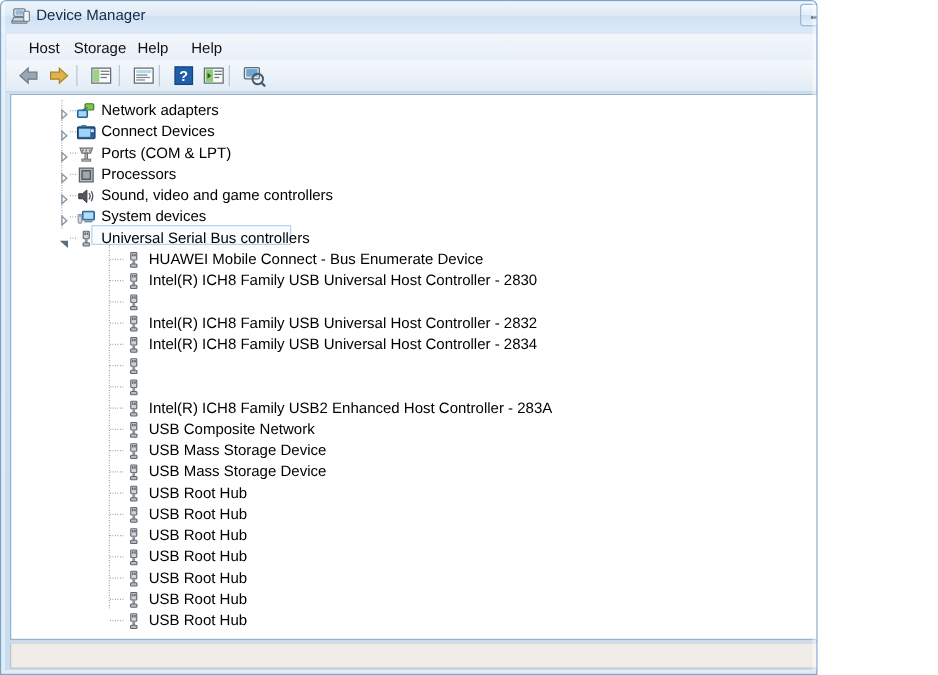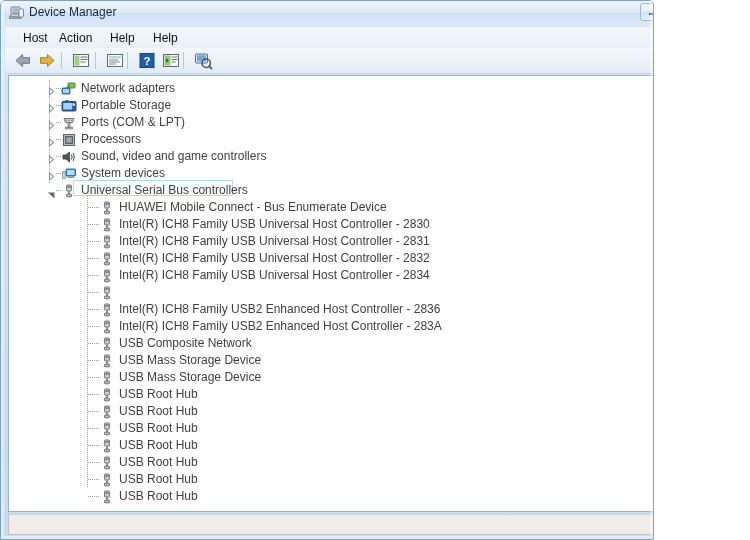--- a/index.html
+++ b/index.html
@@ -145,21 +145,21 @@
     height: 435px;
     overflow: hidden;
   }
 
   .row {
     position: relative;
     height: 17px;
     line-height: 17px;
     white-space: nowrap;
     font-size: 12px;
-    color: #404040;
+    color: #000000;
   }
   .row .lbl {
     position: absolute;
     top: 0;
     font-size: 12px;
   }
   .twisty {
     position: absolute;
     top: 4px;
     width: 9px;
@@ -285,21 +285,21 @@
       <span class="winbtn-glyph">
         <svg width="13" height="12" viewBox="0 0 13 12">
           <path d="M3 2.2 L10 9.6 M10 2.2 L3 9.6" stroke="#ffffff" stroke-width="2.1" stroke-linecap="round"></path>
         </svg>
       </span>
     </div>
   </div>
 
   <div id="menubar">
     <div class="menu-item" style="left:12px">Host</div>
-    <div class="menu-item" style="left:48px">Action</div>
+    <div class="menu-item" style="left:48px">Storage</div>
     <div class="menu-item" style="left:99px">Help</div>
     <div class="menu-item" style="left:142px">Help</div>
   </div>
 
   <div id="toolbar">
     <div class="tb-item" style="left:8px">
       <svg width="20" height="19" viewBox="0 0 20 19">
         <path d="M9.5 3.5 L3 9.5 L9.5 15.5 L9.5 12.3 L16.5 12.3 L16.5 6.7 L9.5 6.7 Z" fill="#9aa6b2" stroke="#6b7885" stroke-width="1"></path>
       </svg>
     </div>
@@ -396,21 +396,21 @@
         </span>
         <span class="guide-h" style="left:47px; top:8px; width:6px;"></span>
         <span class="dev-icon" style="left:52px">
           <svg width="16" height="16" viewBox="0 0 16 16">
             <rect x="1" y="3.5" width="14" height="9.5" rx="1" fill="#2c5f93" stroke="#1c3f63" stroke-width="0.9"></rect>
             <rect x="2.2" y="5" width="9" height="6.5" fill="#9fd2f5"></rect>
             <rect x="11.5" y="5.5" width="2.6" height="2.2" fill="#cfe6f7"></rect>
             <rect x="4" y="2" width="4" height="1.6" fill="#47779f"></rect>
           </svg>
         </span>
-        <span class="lbl" style="left:72px">Portable Storage</span>
+        <span class="lbl" style="left:72px">Connect Devices</span>
       </div>
 
       <div class="row" style="position:absolute; left:0; top:38px; width:718px;">
         <span class="twisty" style="left:38px">
           <svg width="9" height="9" viewBox="0 0 9 9">
               <path d="M2.5 1 L6.5 4.5 L2.5 8 Z" fill="none" stroke="#8a9aa8" stroke-width="1.1"></path>
             </svg>
         </span>
         <span class="guide-h" style="left:47px; top:8px; width:6px;"></span>
         <span class="dev-icon" style="left:52px">
@@ -523,21 +523,20 @@
           </div>
           <div class="row" style="position: absolute; left: 0px; top: 157px; width: 718px;">
             <span class="guide-h" style="left:79px;top:8px;width:11px;"></span>
             <span class="dev-icon" style="left:90px"><svg width="16" height="16" viewBox="0 0 16 16">
                 <rect x="5.6" y="2" width="4.8" height="6" rx="0.6" fill="#d0d4d8" stroke="#5f666d" stroke-width="0.9"></rect>
                 <rect x="6.6" y="3" width="1.2" height="2" fill="#5f666d"></rect>
                 <rect x="8.4" y="3" width="1.2" height="2" fill="#5f666d"></rect>
                 <rect x="6.9" y="8" width="2.2" height="3.2" fill="#8d959c"></rect>
                 <rect x="5.4" y="11.2" width="5.2" height="2.6" rx="0.8" fill="#b7bdc3" stroke="#5f666d" stroke-width="0.9"></rect>
               </svg></span>
-            <span class="lbl" style="left:110px">Intel(R) ICH8 Family USB Universal Host Controller - 2831</span>
           </div>
           <div class="row" style="position: absolute; left: 0px; top: 174px; width: 718px;">
             <span class="guide-h" style="left:79px;top:8px;width:11px;"></span>
             <span class="dev-icon" style="left:90px"><svg width="16" height="16" viewBox="0 0 16 16">
                 <rect x="5.6" y="2" width="4.8" height="6" rx="0.6" fill="#d0d4d8" stroke="#5f666d" stroke-width="0.9"></rect>
                 <rect x="6.6" y="3" width="1.2" height="2" fill="#5f666d"></rect>
                 <rect x="8.4" y="3" width="1.2" height="2" fill="#5f666d"></rect>
                 <rect x="6.9" y="8" width="2.2" height="3.2" fill="#8d959c"></rect>
                 <rect x="5.4" y="11.2" width="5.2" height="2.6" rx="0.8" fill="#b7bdc3" stroke="#5f666d" stroke-width="0.9"></rect>
               </svg></span>
@@ -566,21 +565,20 @@
           </div>
           <div class="row" style="position: absolute; left: 0px; top: 225px; width: 718px;">
             <span class="guide-h" style="left:79px;top:8px;width:11px;"></span>
             <span class="dev-icon" style="left:90px"><svg width="16" height="16" viewBox="0 0 16 16">
                 <rect x="5.6" y="2" width="4.8" height="6" rx="0.6" fill="#d0d4d8" stroke="#5f666d" stroke-width="0.9"></rect>
                 <rect x="6.6" y="3" width="1.2" height="2" fill="#5f666d"></rect>
                 <rect x="8.4" y="3" width="1.2" height="2" fill="#5f666d"></rect>
                 <rect x="6.9" y="8" width="2.2" height="3.2" fill="#8d959c"></rect>
                 <rect x="5.4" y="11.2" width="5.2" height="2.6" rx="0.8" fill="#b7bdc3" stroke="#5f666d" stroke-width="0.9"></rect>
               </svg></span>
-            <span class="lbl" style="left:110px">Intel(R) ICH8 Family USB2 Enhanced Host Controller - 2836</span>
           </div>
           <div class="row" style="position: absolute; left: 0px; top: 242px; width: 718px;">
             <span class="guide-h" style="left:79px;top:8px;width:11px;"></span>
             <span class="dev-icon" style="left:90px"><svg width="16" height="16" viewBox="0 0 16 16">
                 <rect x="5.6" y="2" width="4.8" height="6" rx="0.6" fill="#d0d4d8" stroke="#5f666d" stroke-width="0.9"></rect>
                 <rect x="6.6" y="3" width="1.2" height="2" fill="#5f666d"></rect>
                 <rect x="8.4" y="3" width="1.2" height="2" fill="#5f666d"></rect>
                 <rect x="6.9" y="8" width="2.2" height="3.2" fill="#8d959c"></rect>
                 <rect x="5.4" y="11.2" width="5.2" height="2.6" rx="0.8" fill="#b7bdc3" stroke="#5f666d" stroke-width="0.9"></rect>
               </svg></span>

